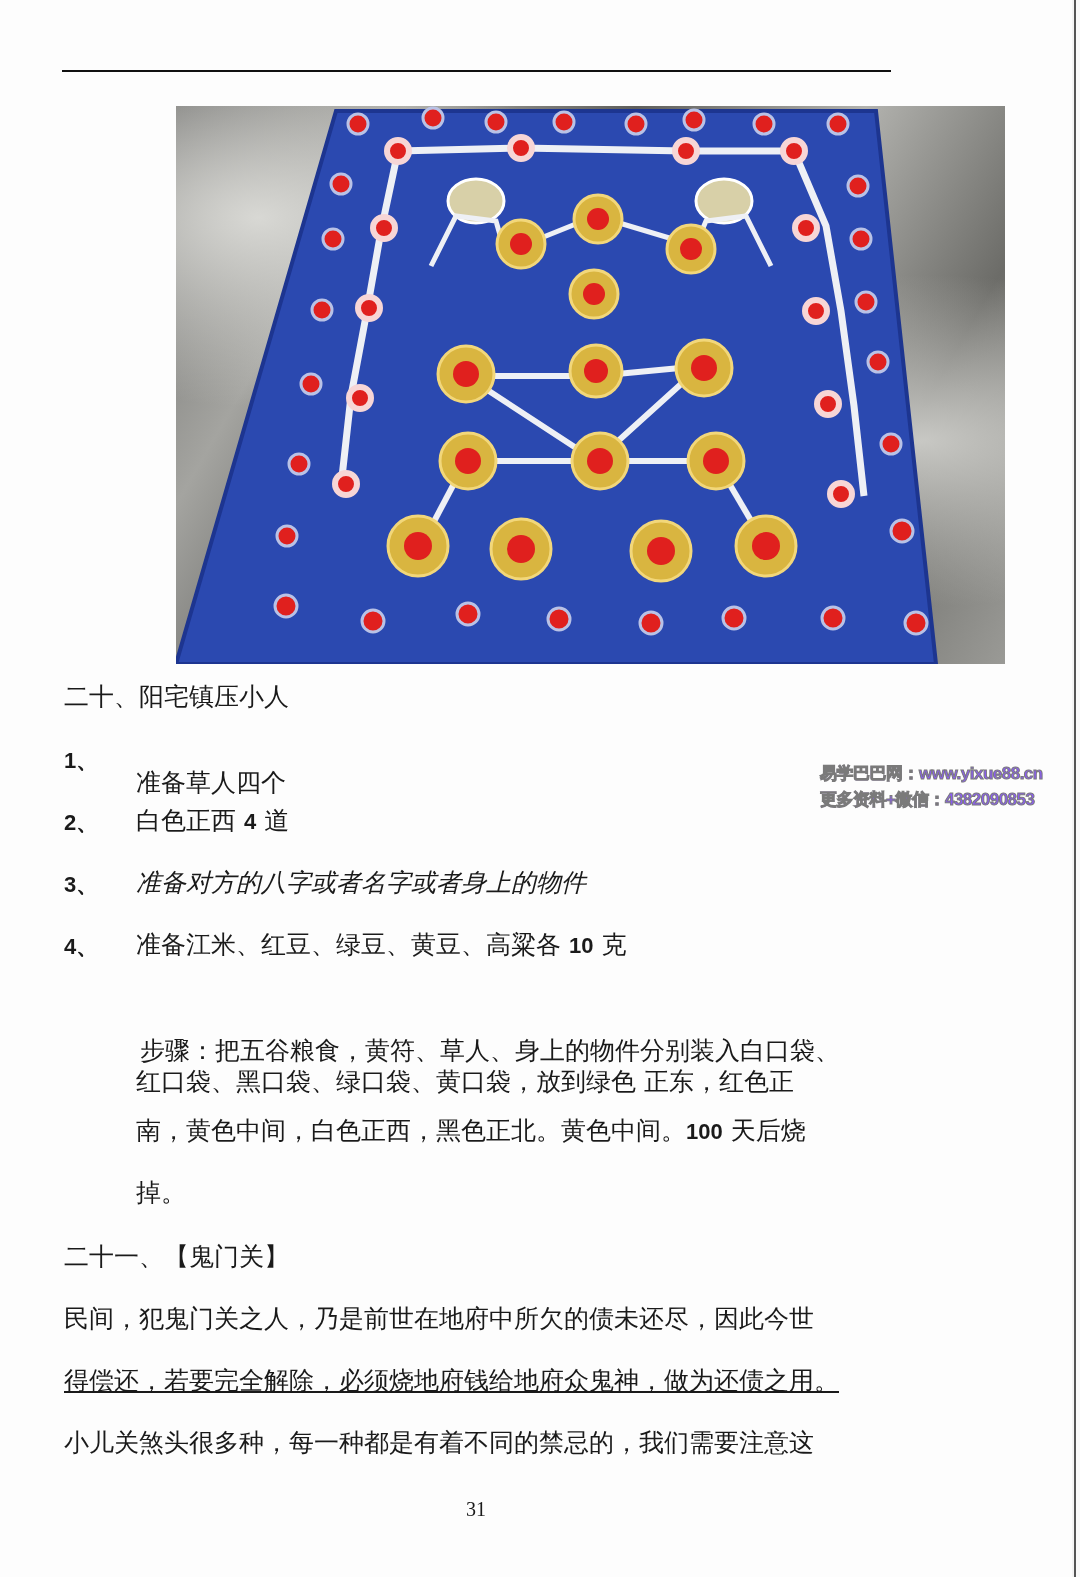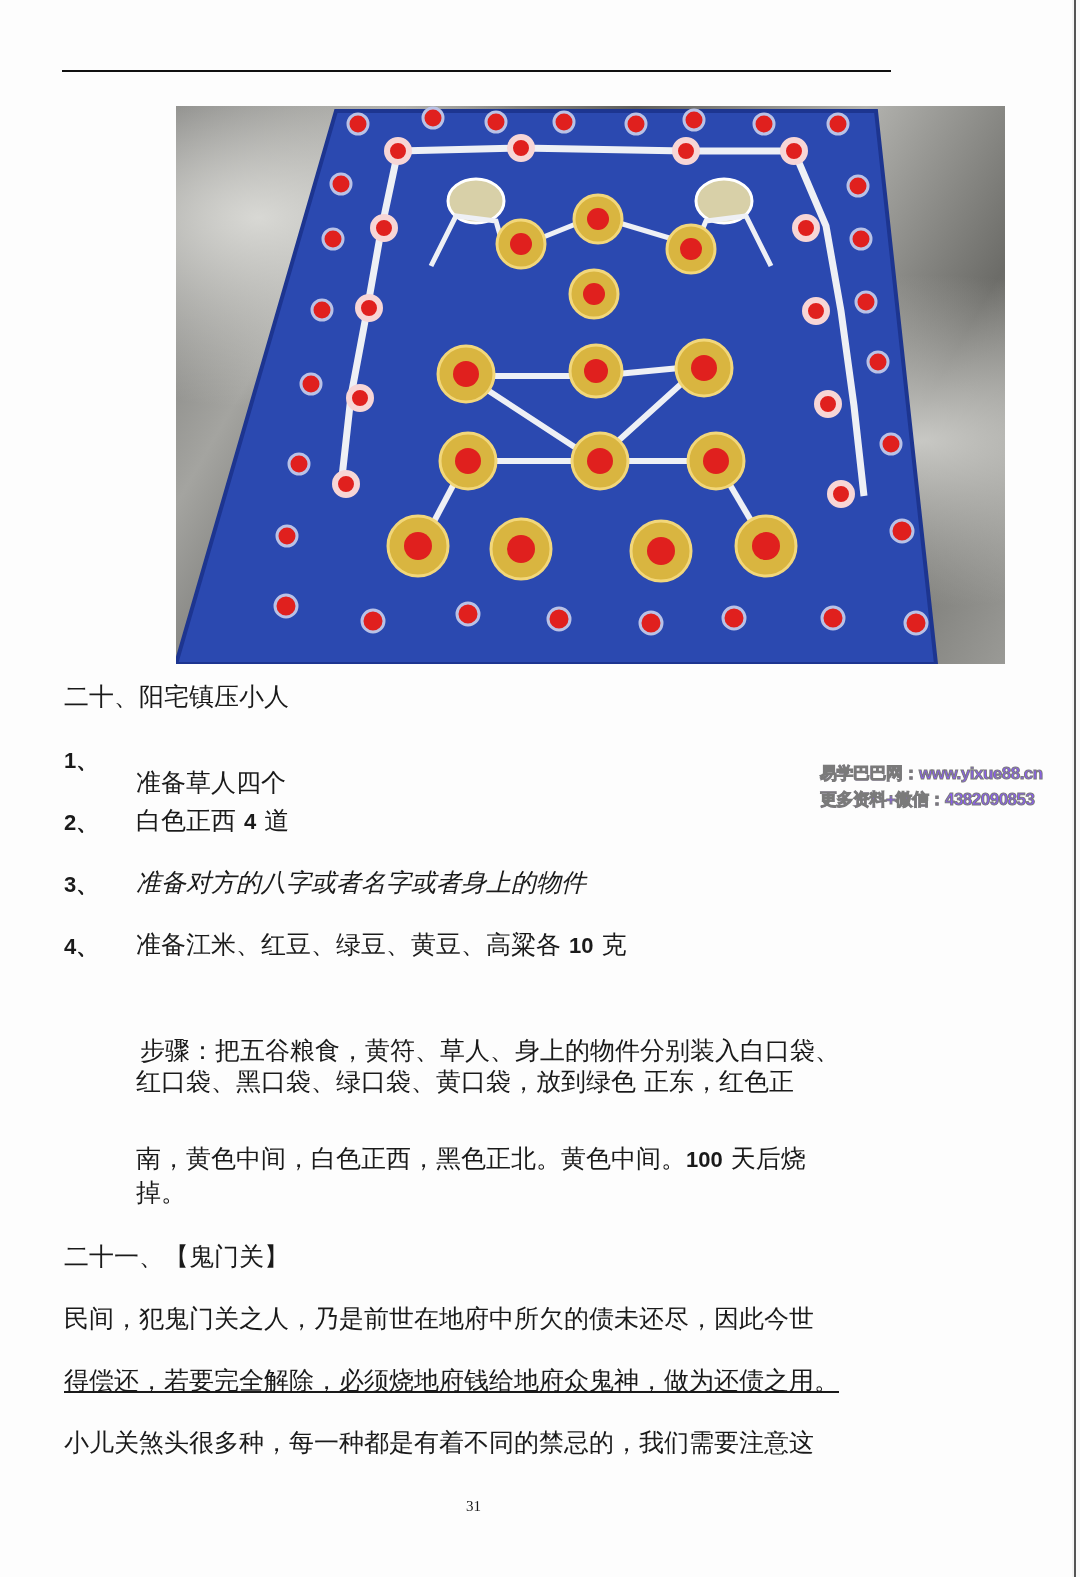--- a/index.html
+++ b/index.html
@@ -26,21 +26,21 @@
   .photo svg { position: absolute; left: 0; top: 0; }
   .text-line {
     position: absolute; font-size: 25px; line-height: 30px; white-space: nowrap;
   }
   .num { position: absolute; font-family: "Liberation Sans", sans-serif; font-weight: bold; font-size: 22px; line-height: 30px; }
   .watermark {
     position: absolute; left: 820px; font-family: "Liberation Sans", sans-serif; font-size: 17px; font-weight: bold;
     color: #8b5cf6; -webkit-text-stroke: 1px #7a7a7a; letter-spacing: -0.5px; white-space: nowrap;
   }
   .page-number {
-    position: absolute; left: 466px; top: 1498px; font-size: 15px; font-family: "Liberation Serif", serif;
+    position: absolute; left: 466px; top: 1498px; font-size: 20px; font-family: "Liberation Serif", serif;
   }
   b.n { font-family: "Liberation Sans", sans-serif; font-weight: bold; font-size: 22px; }
 </style>
 </head>
 <body>
 
 <div class="right-edge"></div>
 <div class="header-rule"></div>
 
 <div class="photo">
@@ -153,21 +153,21 @@
 <div class="text-line" style="left:136px; top:806px;"><span>白色正西 </span><b class="n">4</b><span> 道</span></div>
 
 <div class="num" style="left:64px; top:870px;">3、</div>
 <div class="text-line" style="left:136px; top:868px;font-style:italic;">准备对方的八字或者名字或者身上的物件</div>
 
 <div class="num" style="left:64px; top:932px;">4、</div>
 <div class="text-line" style="left:136px; top:930px;"><span>准备江米、红豆、绿豆、黄豆、高粱各 </span><b class="n">10</b><span> 克</span></div>
 
 <div class="text-line" style="left:140px; top:992px;margin-top:44px;">步骤：把五谷粮食，黄符、草人、身上的物件分别装入白口袋、</div>
 <div class="text-line" style="left:136px; top:1054px;margin-top:13px;">红口袋、黑口袋、绿口袋、黄口袋，放到绿色  正东，红色正</div>
-<div class="text-line" style="left:136px; top:1116px;margin-top:28px;"><span>南，黄色中间，白色正西，黑色正北。黄色中间。</span><b class="n">100</b><span> 天后烧</span></div>
+<div class="text-line" style="left:136px; top:1116px;"><span>南，黄色中间，白色正西，黑色正北。黄色中间。</span><b class="n">100</b><span> 天后烧</span></div>
 <div class="text-line" style="left:136px; top:1178px;">掉。</div>
 
 <div class="text-line" style="left:64px; top:1242px;">二十一、【鬼门关】</div>
 <div class="text-line" style="left:64px; top:1304px;text-align:right;">民间，犯鬼门关之人，乃是前世在地府中所欠的债未还尽，因此今世</div>
 <div class="text-line" style="left:64px; top:1366px;text-decoration:underline;">得偿还，若要完全解除，必须烧地府钱给地府众鬼神，做为还债之用。</div>
 <div class="text-line" style="left:64px; top:1428px;">小儿关煞头很多种，每一种都是有着不同的禁忌的，我们需要注意这</div>
 
 <div class="watermark" style="top:762px;">易学巴巴网：www.yixue88.cn</div>
 <div class="watermark" style="top:788px;">更多资料+微信：4382090853</div>
 

